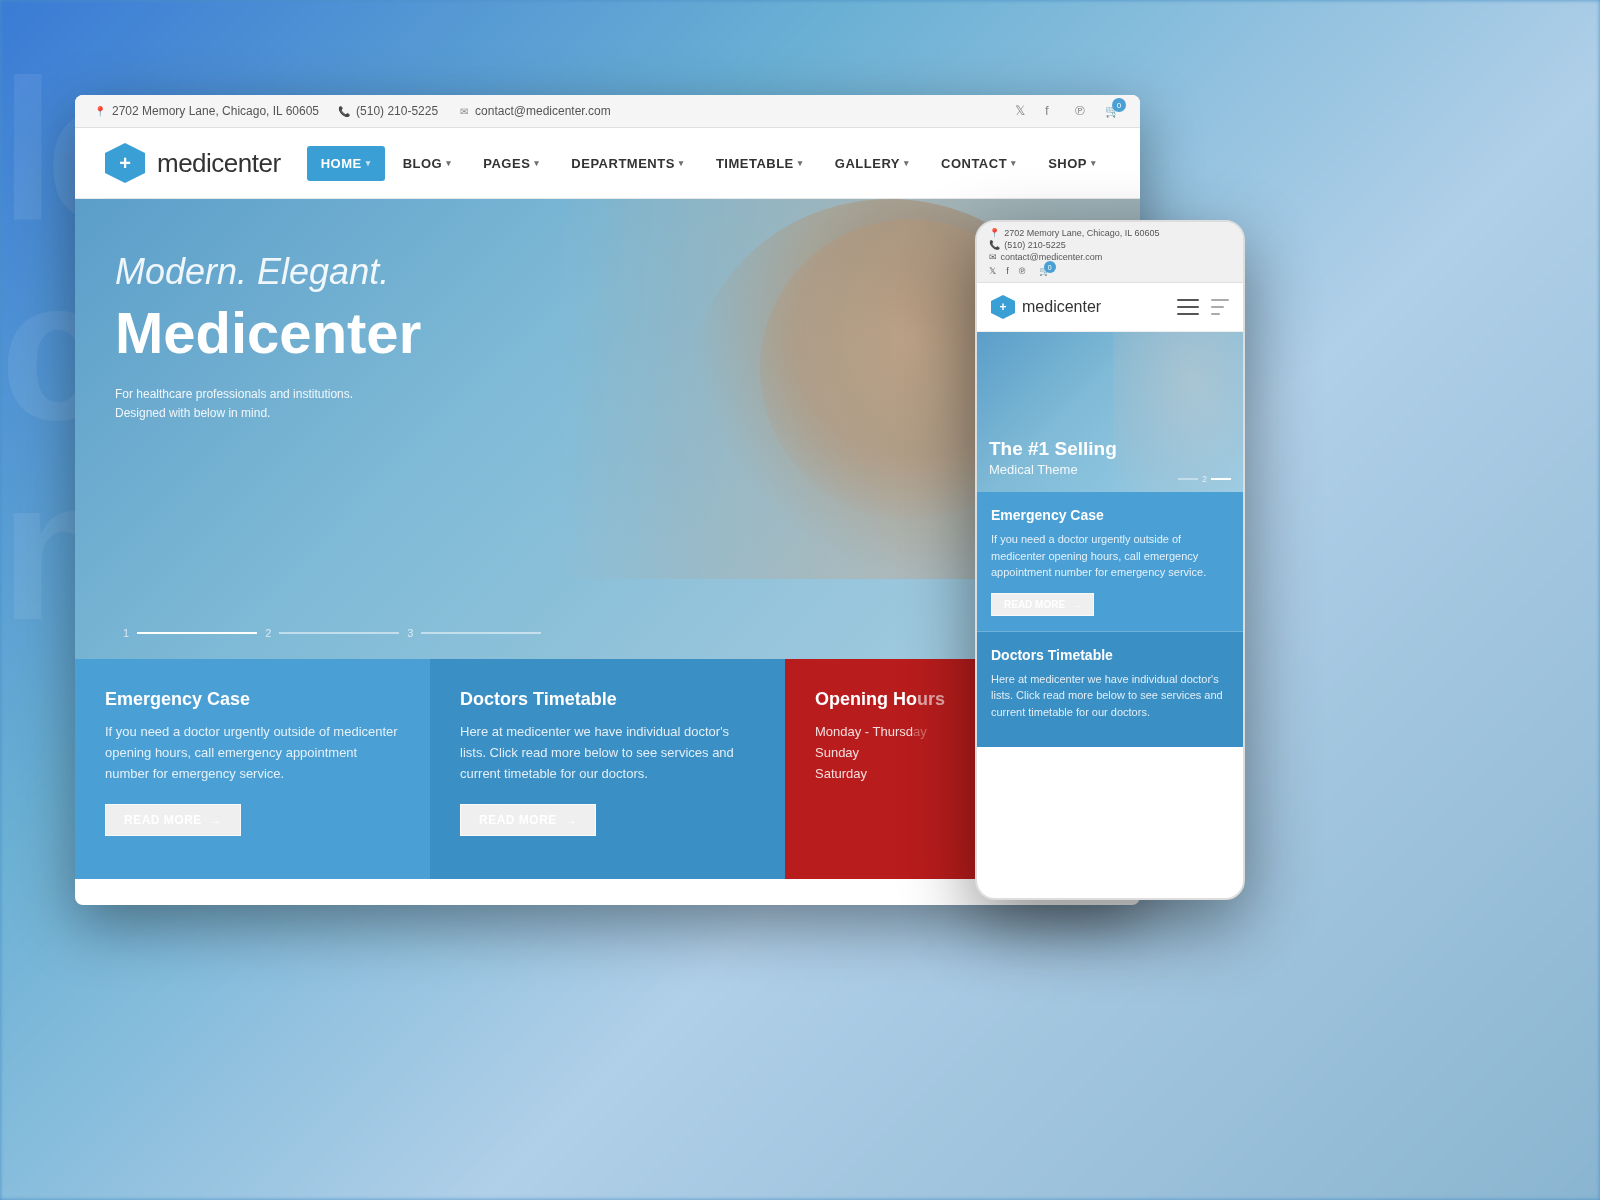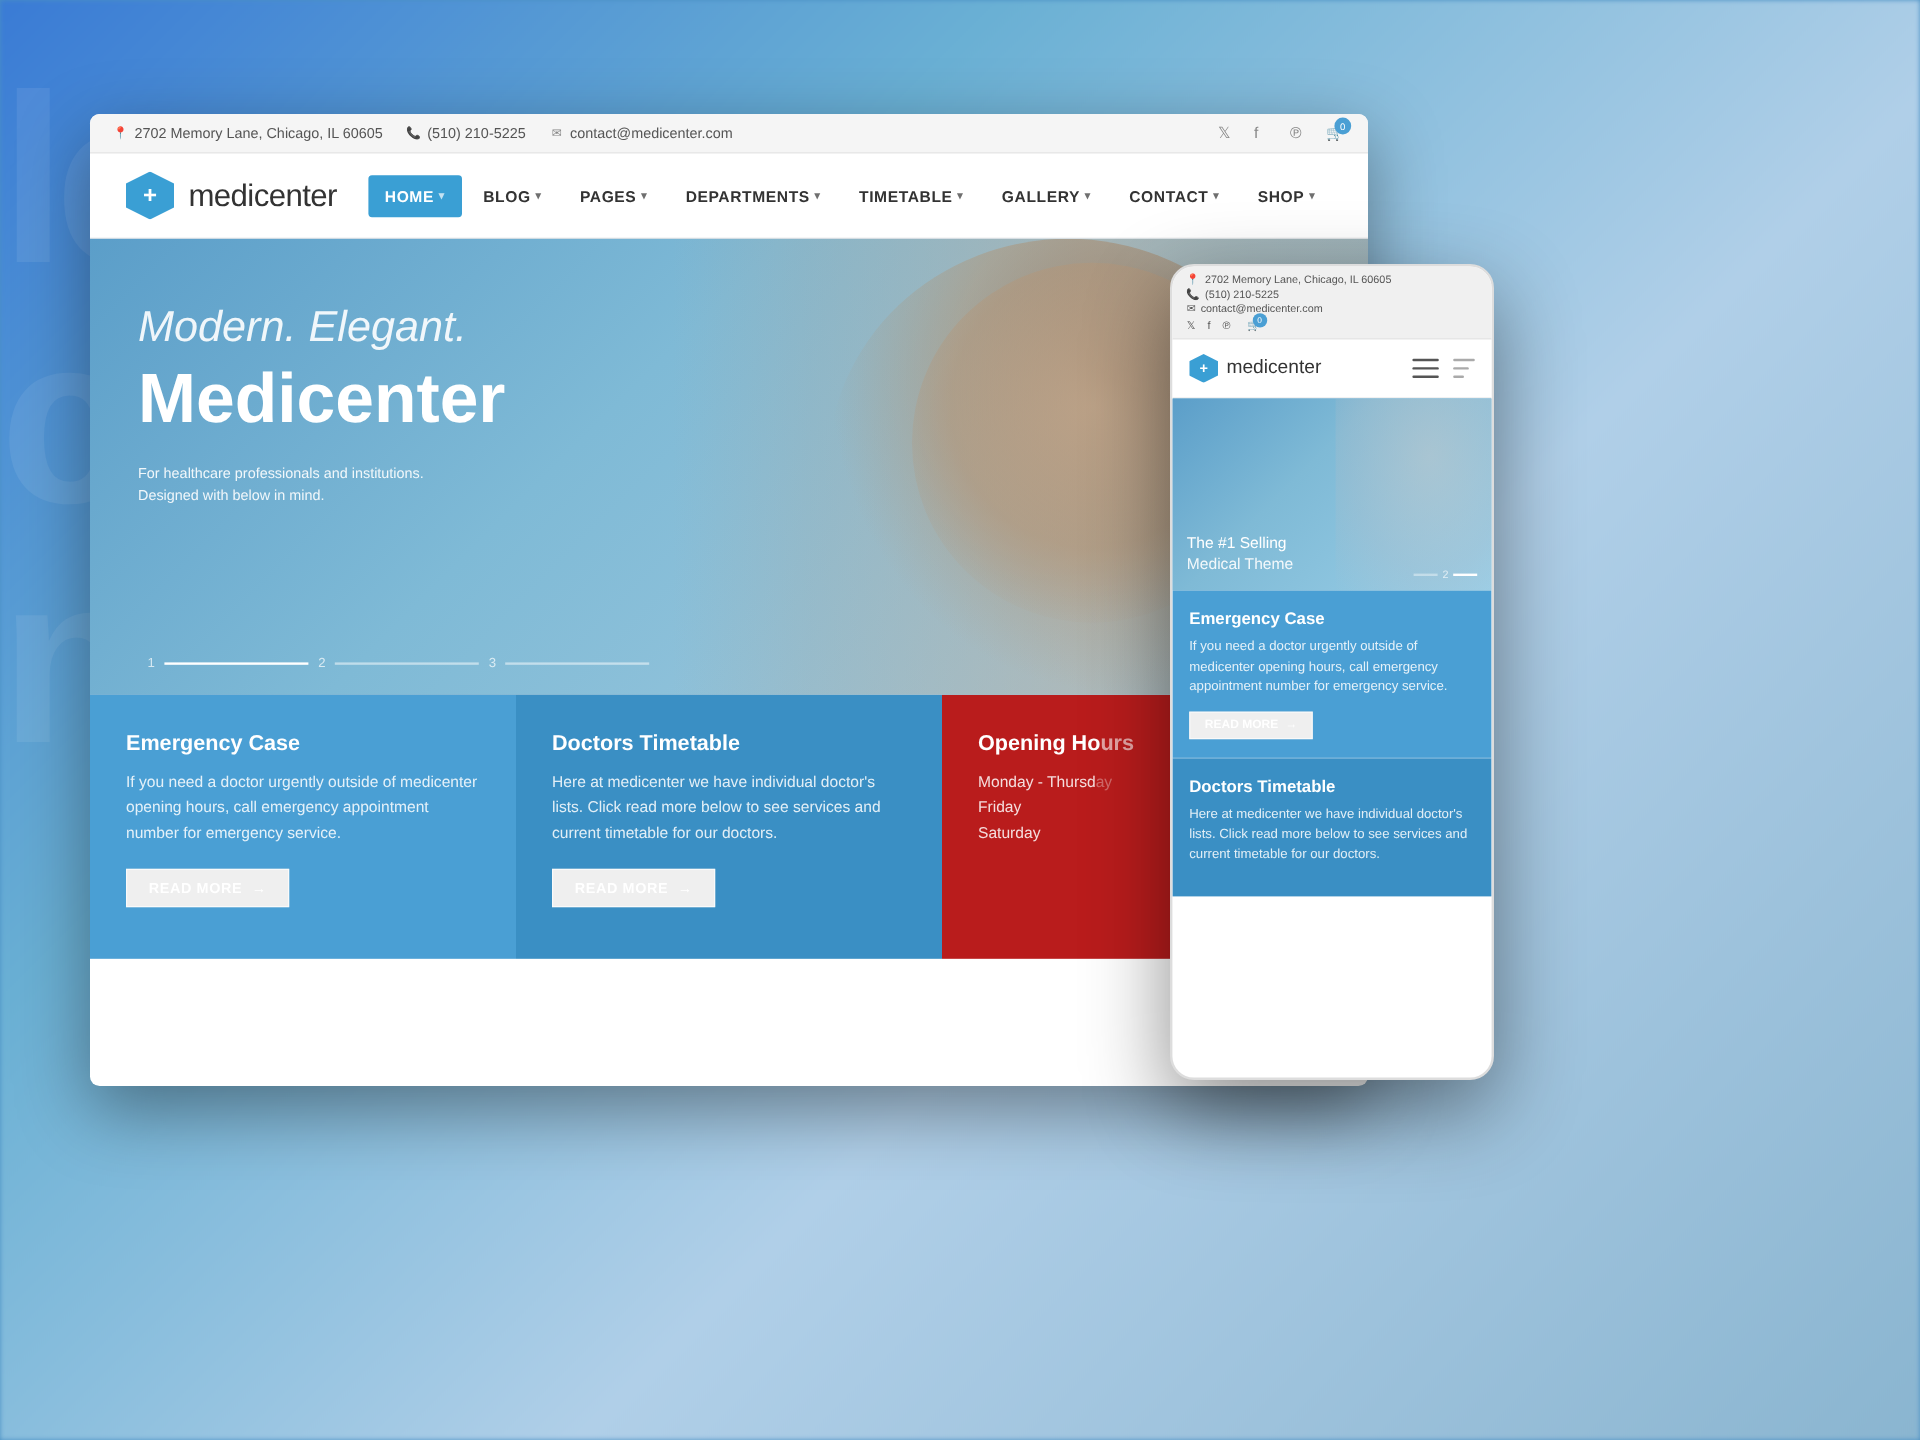--- a/index.html
+++ b/index.html
@@ -179,21 +179,21 @@
     }
 
     .nav-item .chevron {
       font-size: 9px;
       opacity: 0.7;
     }
 
     
     .hero {
       position: relative;
-      height: 380px;
+      height: 460px;
       background: linear-gradient(to right, rgba(80,150,200,0.85) 0%, rgba(60,130,180,0.7) 40%, rgba(80,120,160,0.3) 100%);
       overflow: hidden;
     }
 
     .hero-bg {
       position: absolute;
       inset: 0;
       background: linear-gradient(135deg, #5b9ec9 0%, #7fbad6 40%, #a8cde0 100%);
       z-index: 0;
     }
@@ -407,22 +407,22 @@
 
     .mobile-hero-content {
       position: absolute;
       left: 12px;
       bottom: 15px;
       color: white;
       z-index: 2;
     }
 
     .mobile-hero-title {
-      font-size: 13px;
-      font-weight: 400;
+      font-size: 19px;
+      font-weight: 700;
       line-height: 1.3;
     }
 
     .mobile-hero-subtitle {
       font-size: 13px;
       font-weight: 400;
       opacity: 0.9;
     }
 
     .mobile-slider-nav {
@@ -616,21 +616,21 @@
       <button class="read-more-btn">
         <span>READ MORE</span>
         <span>→</span>
       </button>
     </div>
 
     <div class="info-card" style="background:#b91c1c;">
       <div class="info-card-title">Opening Ho<span style="opacity:0.6">urs</span></div>
       <div class="info-card-text">
         <div>Monday - Thursd<span style="opacity:0.4">ay</span></div>
-        <div>Friday</div>
+        <div>Sunday</div>
         <div>Saturday</div>
       </div>
     </div>
   </div>
 
 </div>
 
 <div class="mobile-device">
 
   <div class="mobile-top-bar">

